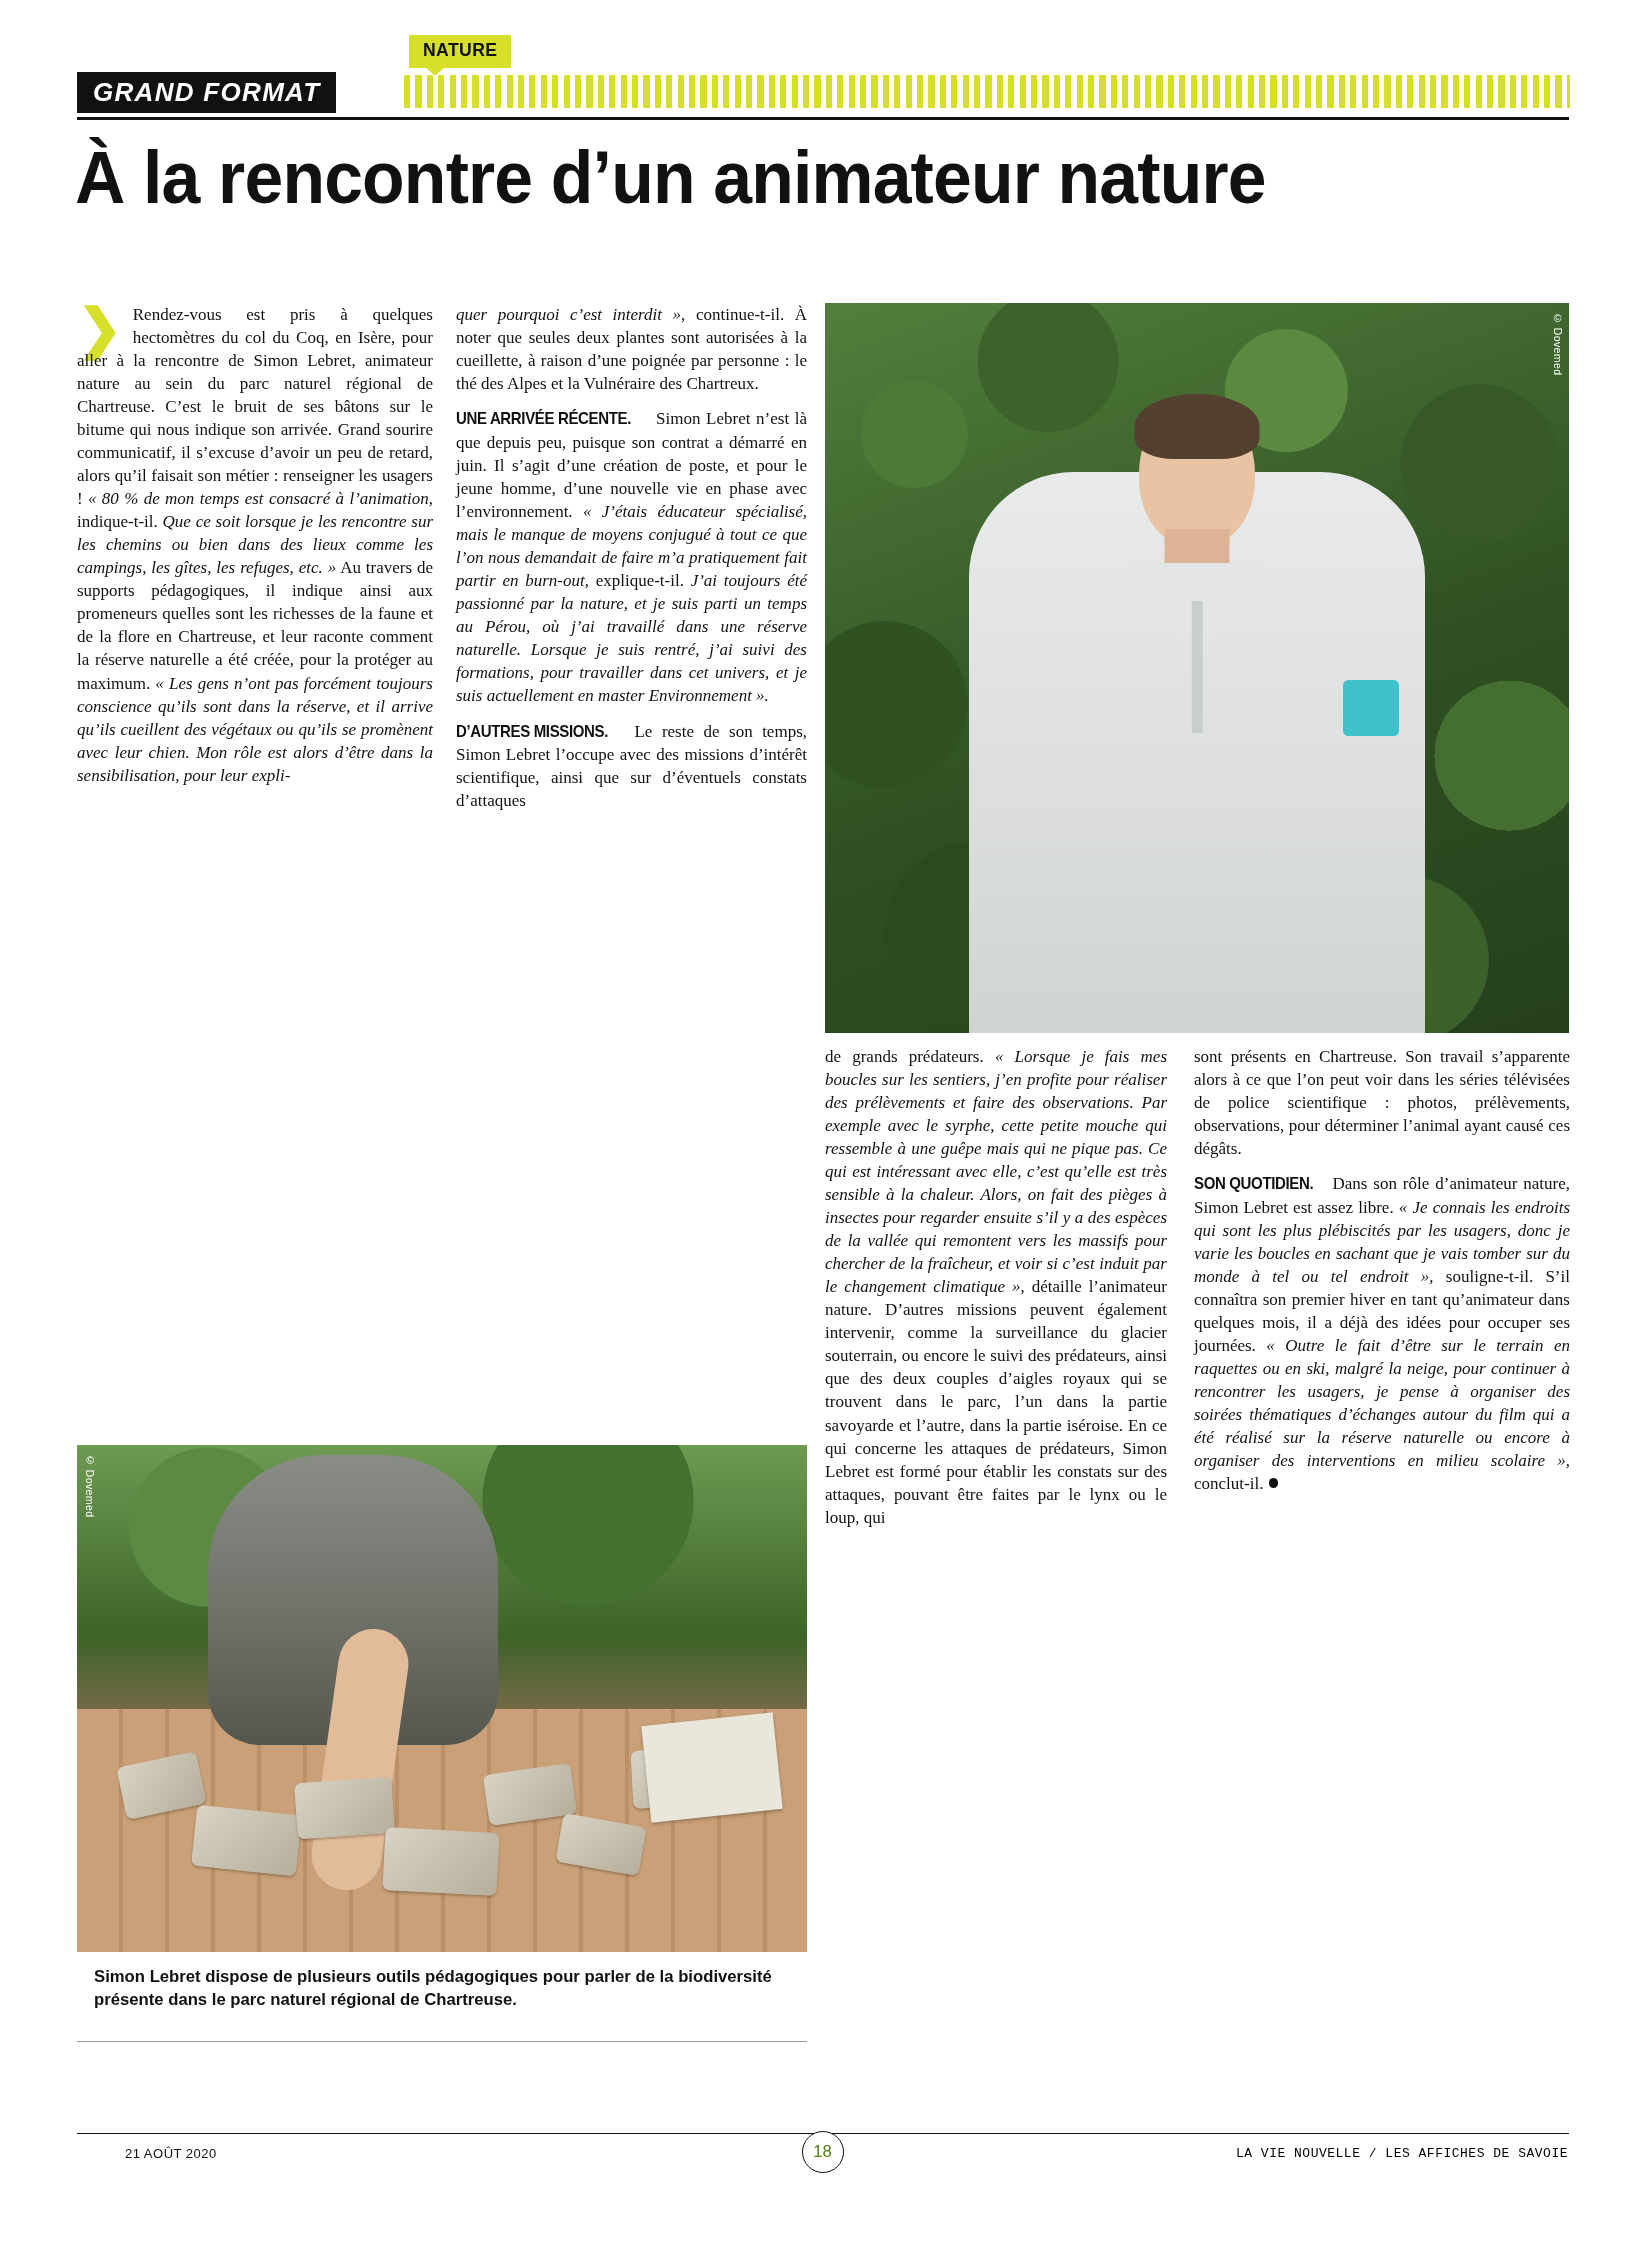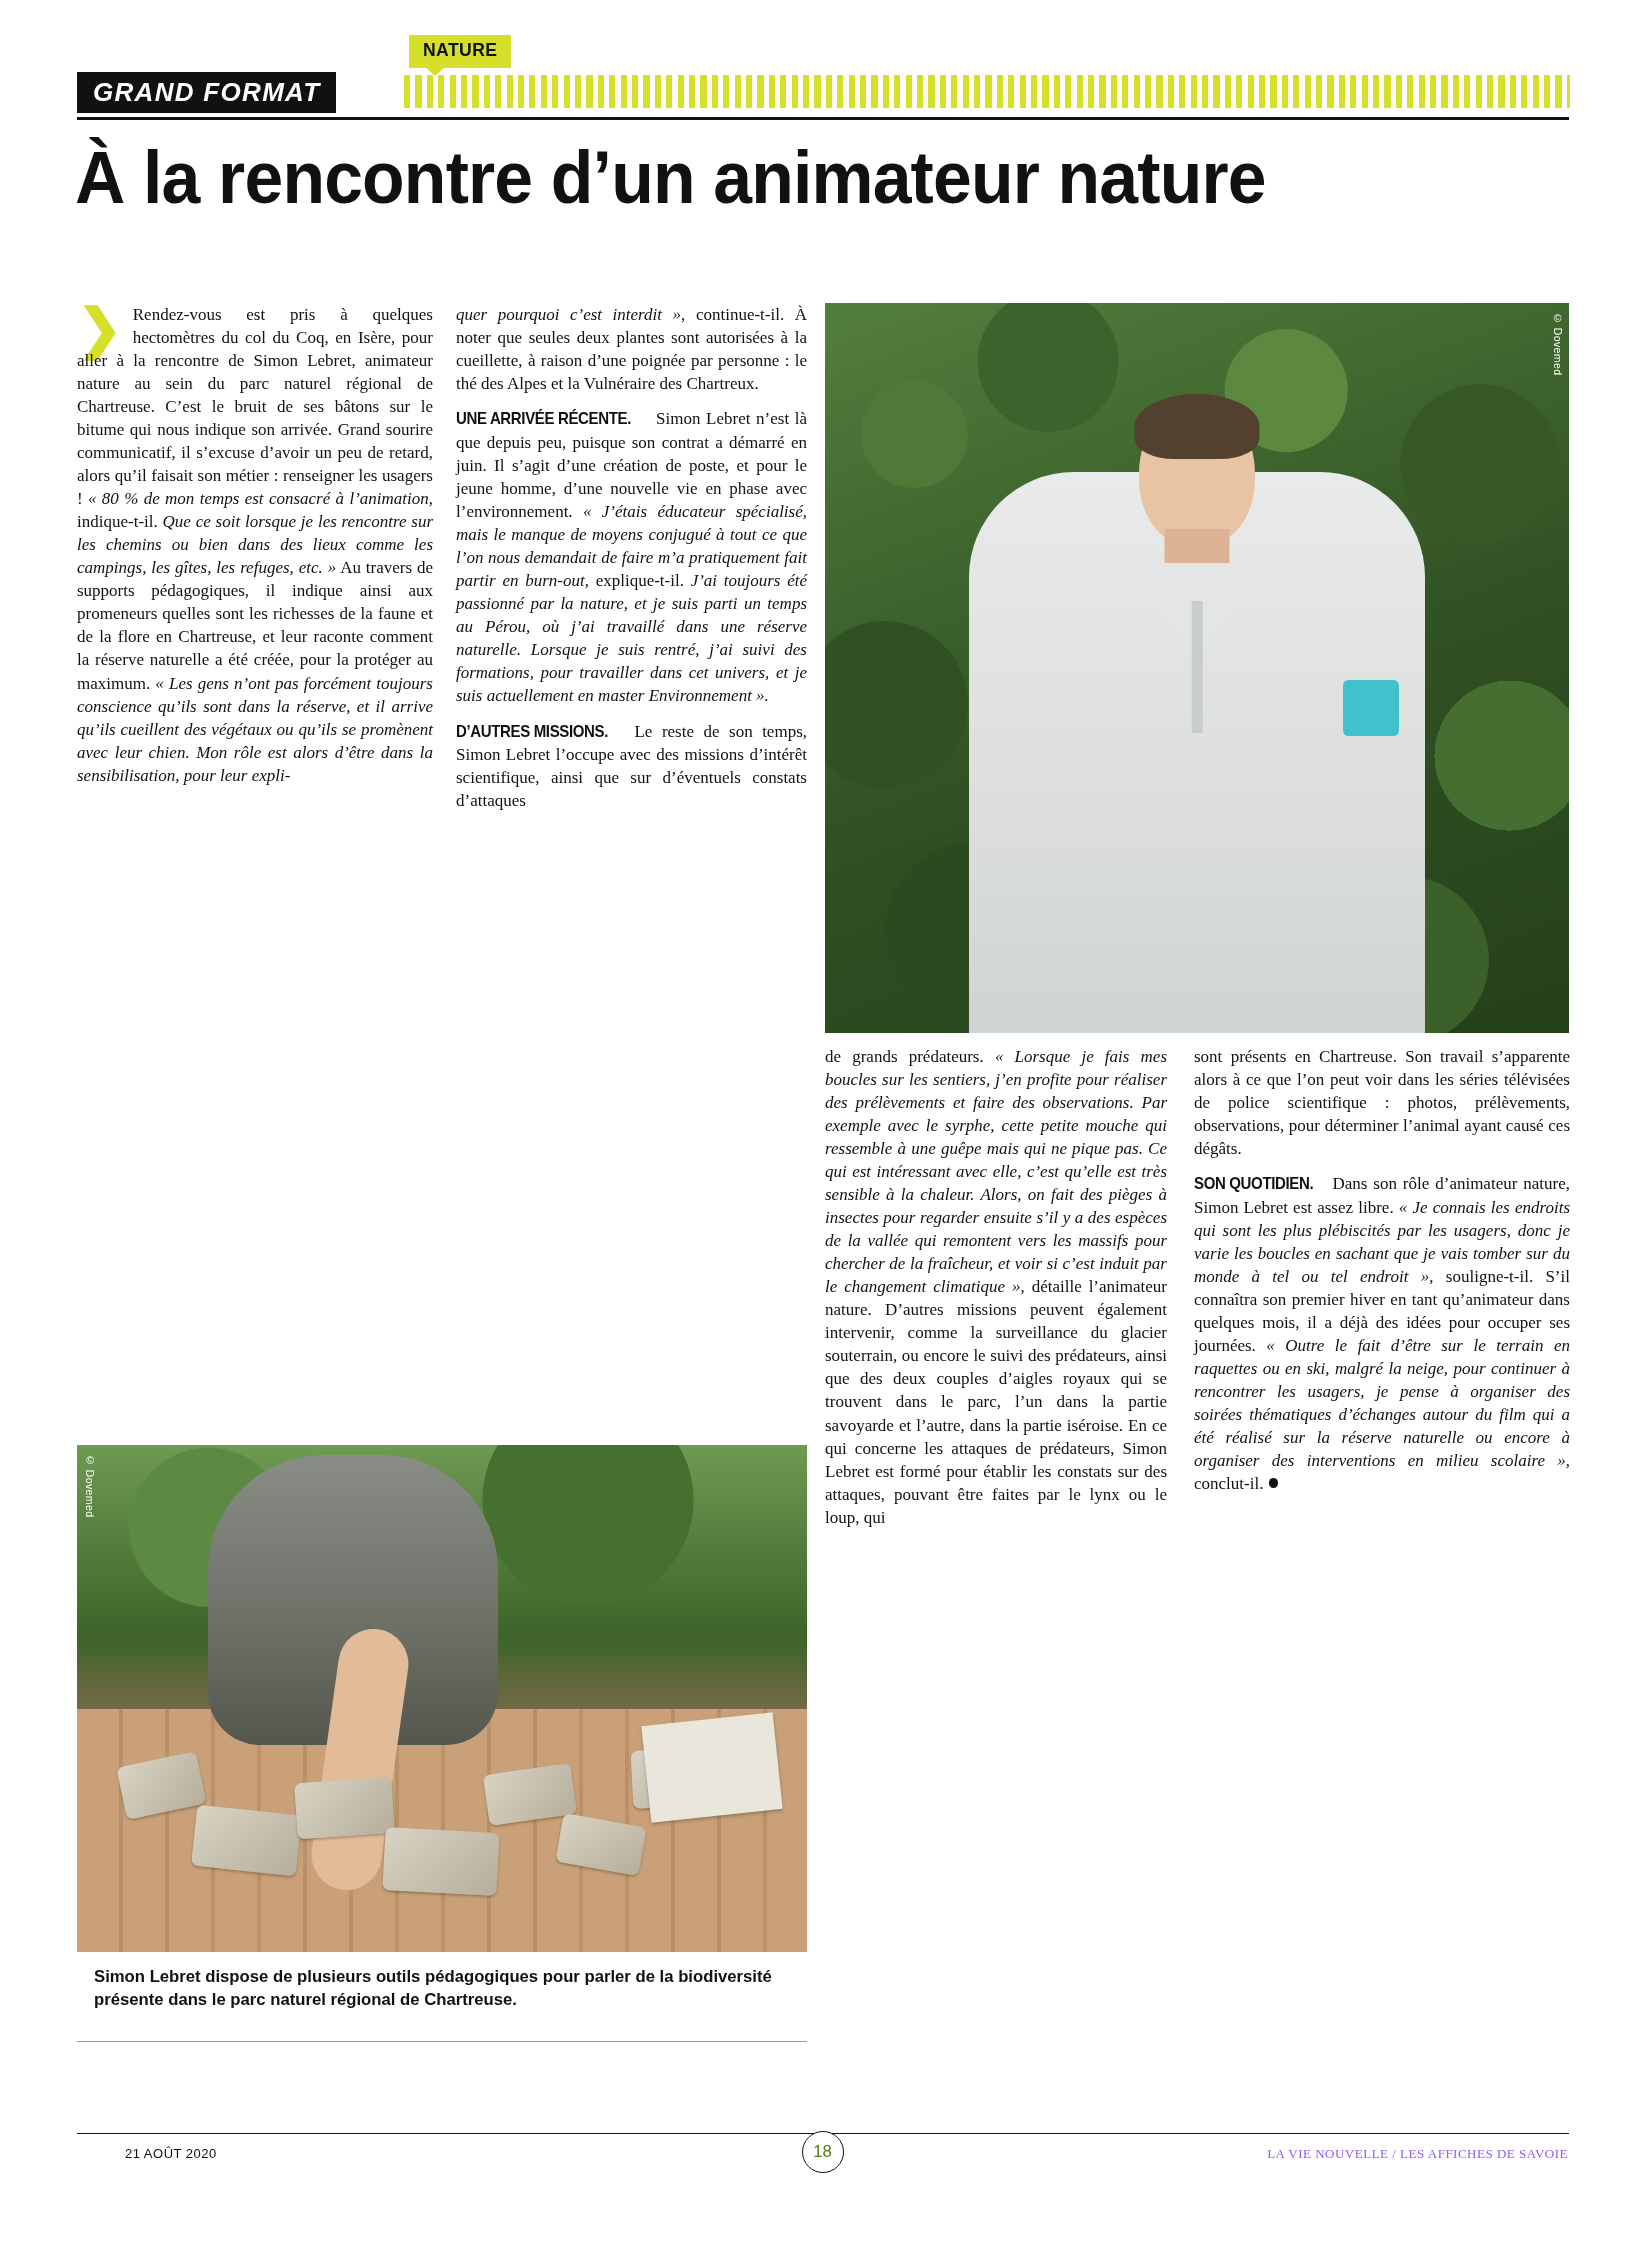--- a/index.html
+++ b/index.html
@@ -191,24 +191,24 @@
     left:77px; top:2146px;
     font-family:"Liberation Sans", sans-serif;
     font-size:13px;
     letter-spacing:0.5px;
     color:#111;
     margin-left:48px;
   }
   .footer-right {
     position:absolute;
     right:77px; top:2146px;
-    font-family:Liberation Serif, serif;
+    font-family:Liberation Mono, monospace;
     font-size:13px;
     letter-spacing:0.5px;
-    color:#8b5cf6;
+    color:#000000;
     text-align:left;
   }
   .page-number {
     position:absolute;
     left:50%; top:2131px;
     transform:translateX(-50%);
     width:40px;height:40px;
     border:1.3px solid #111;
     border-radius:50%;
     display:flex; align-items:center; justify-content:center;

